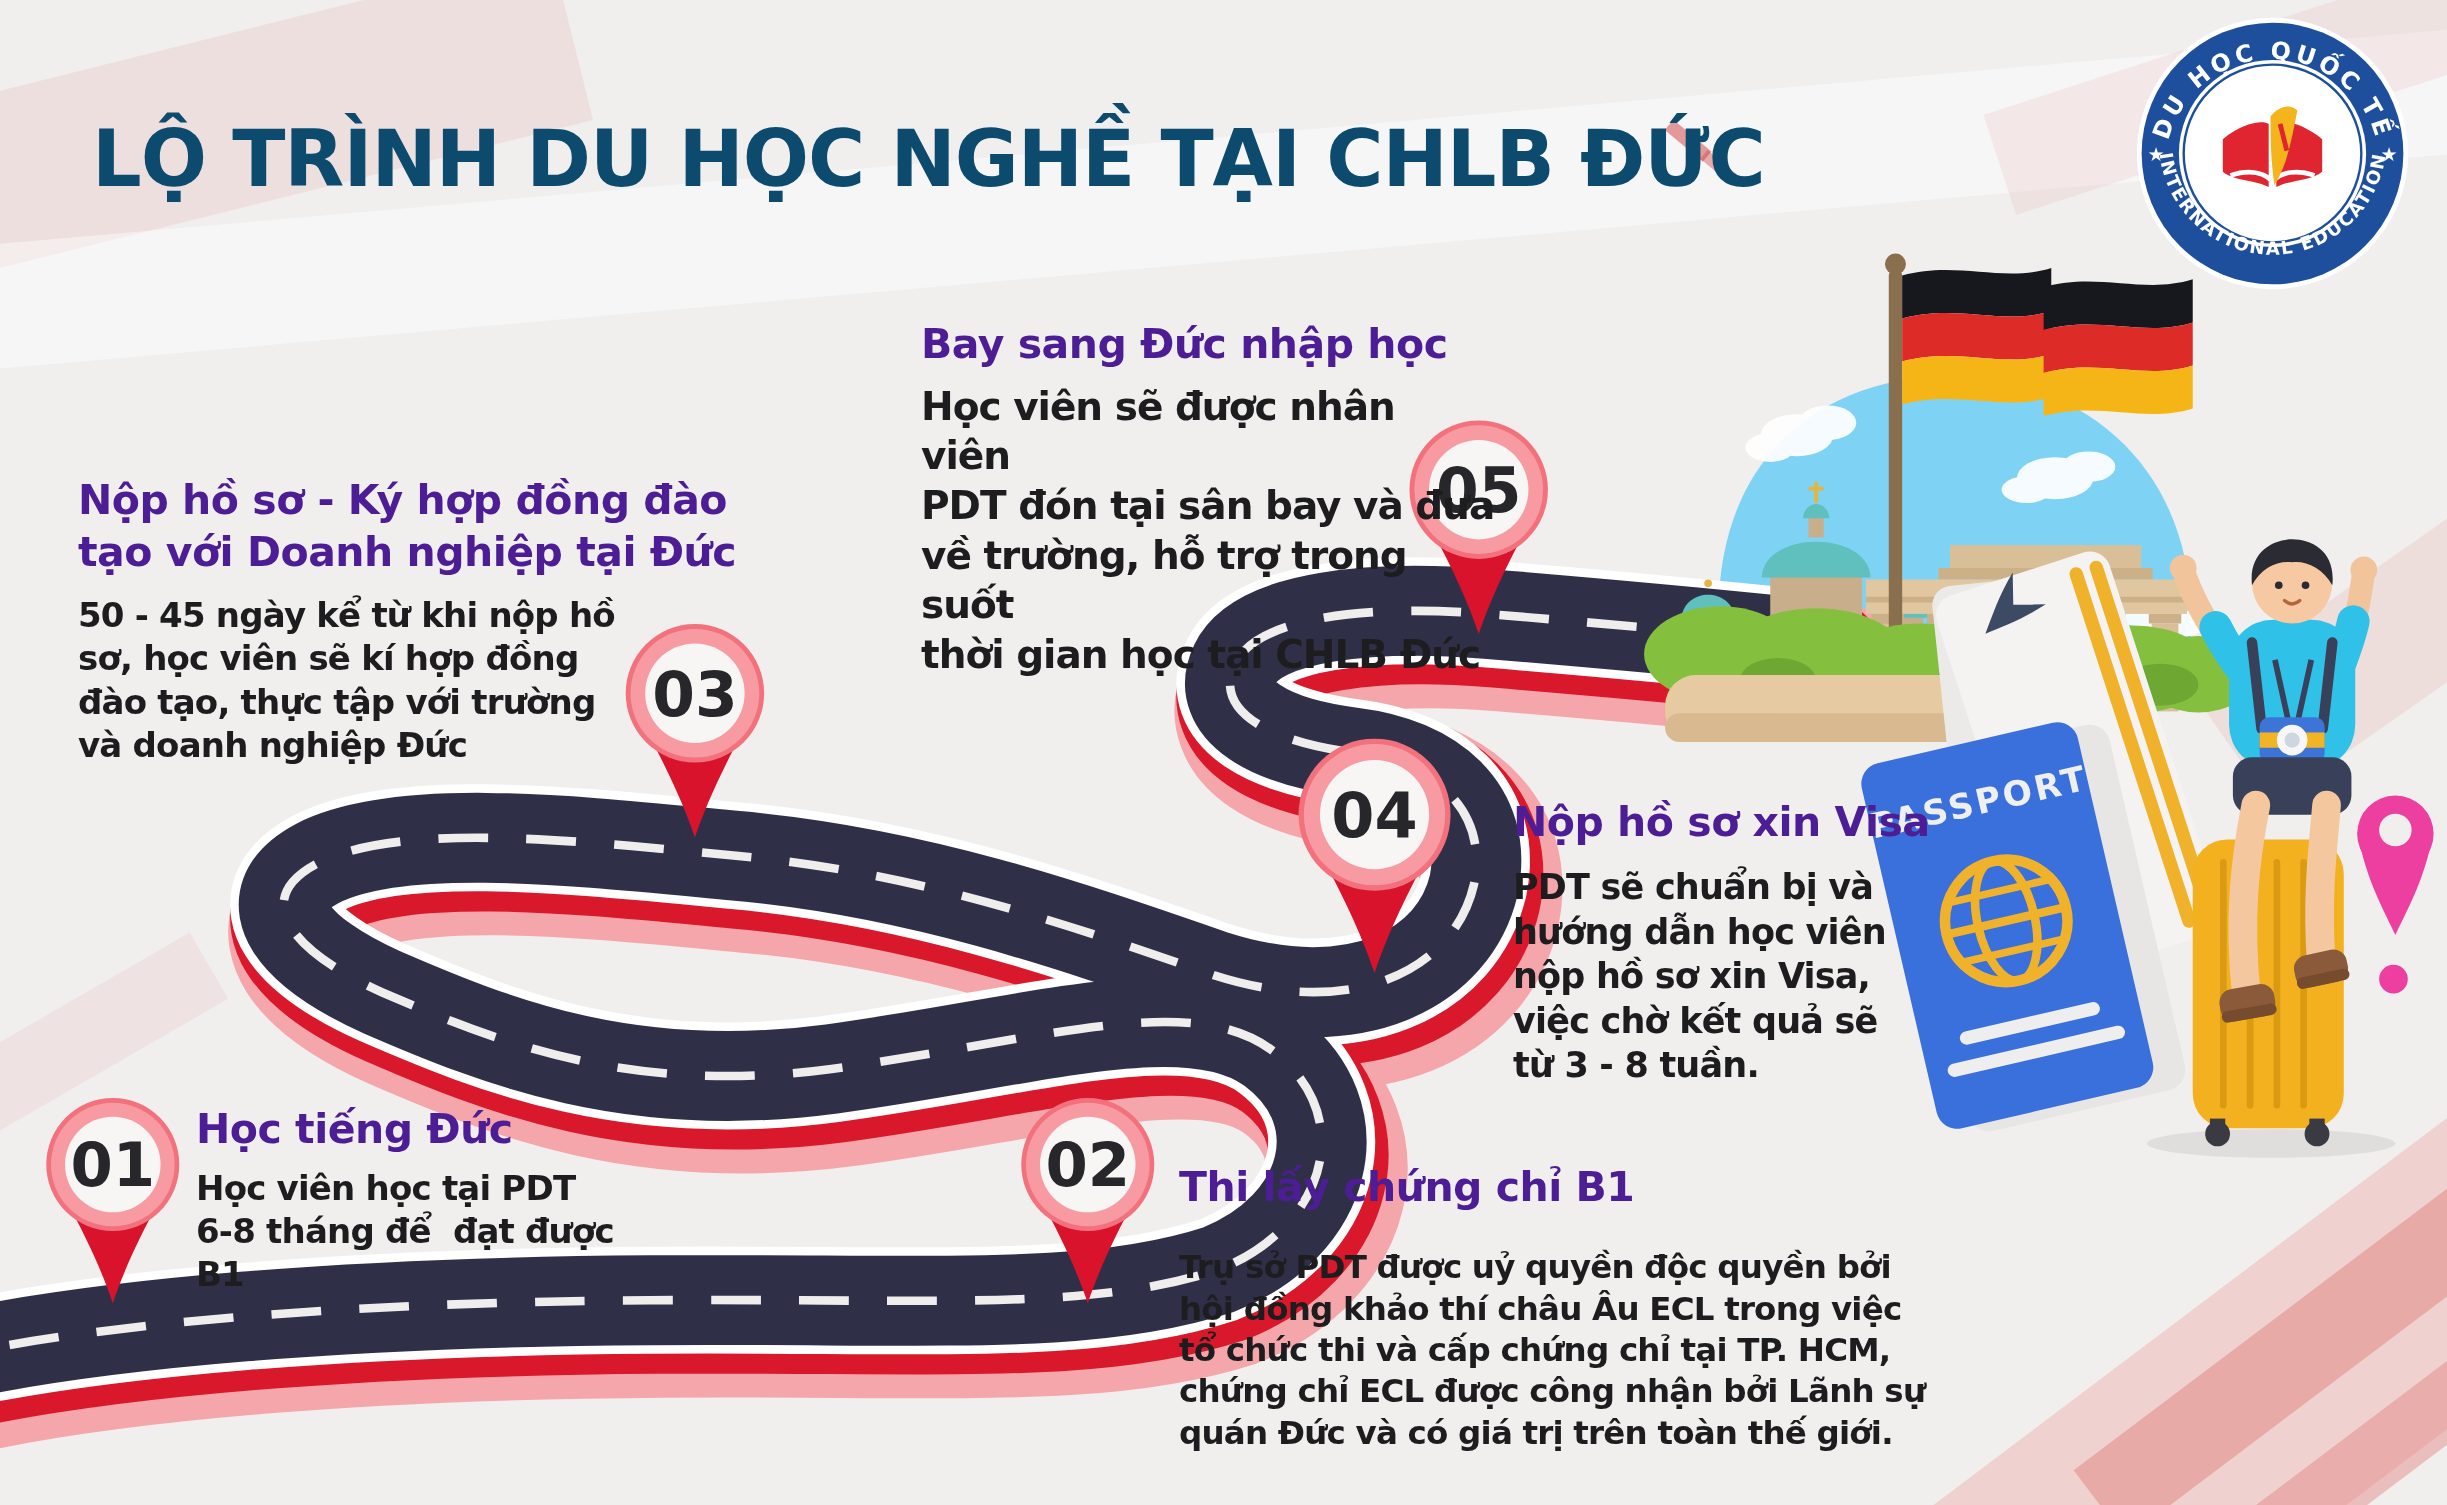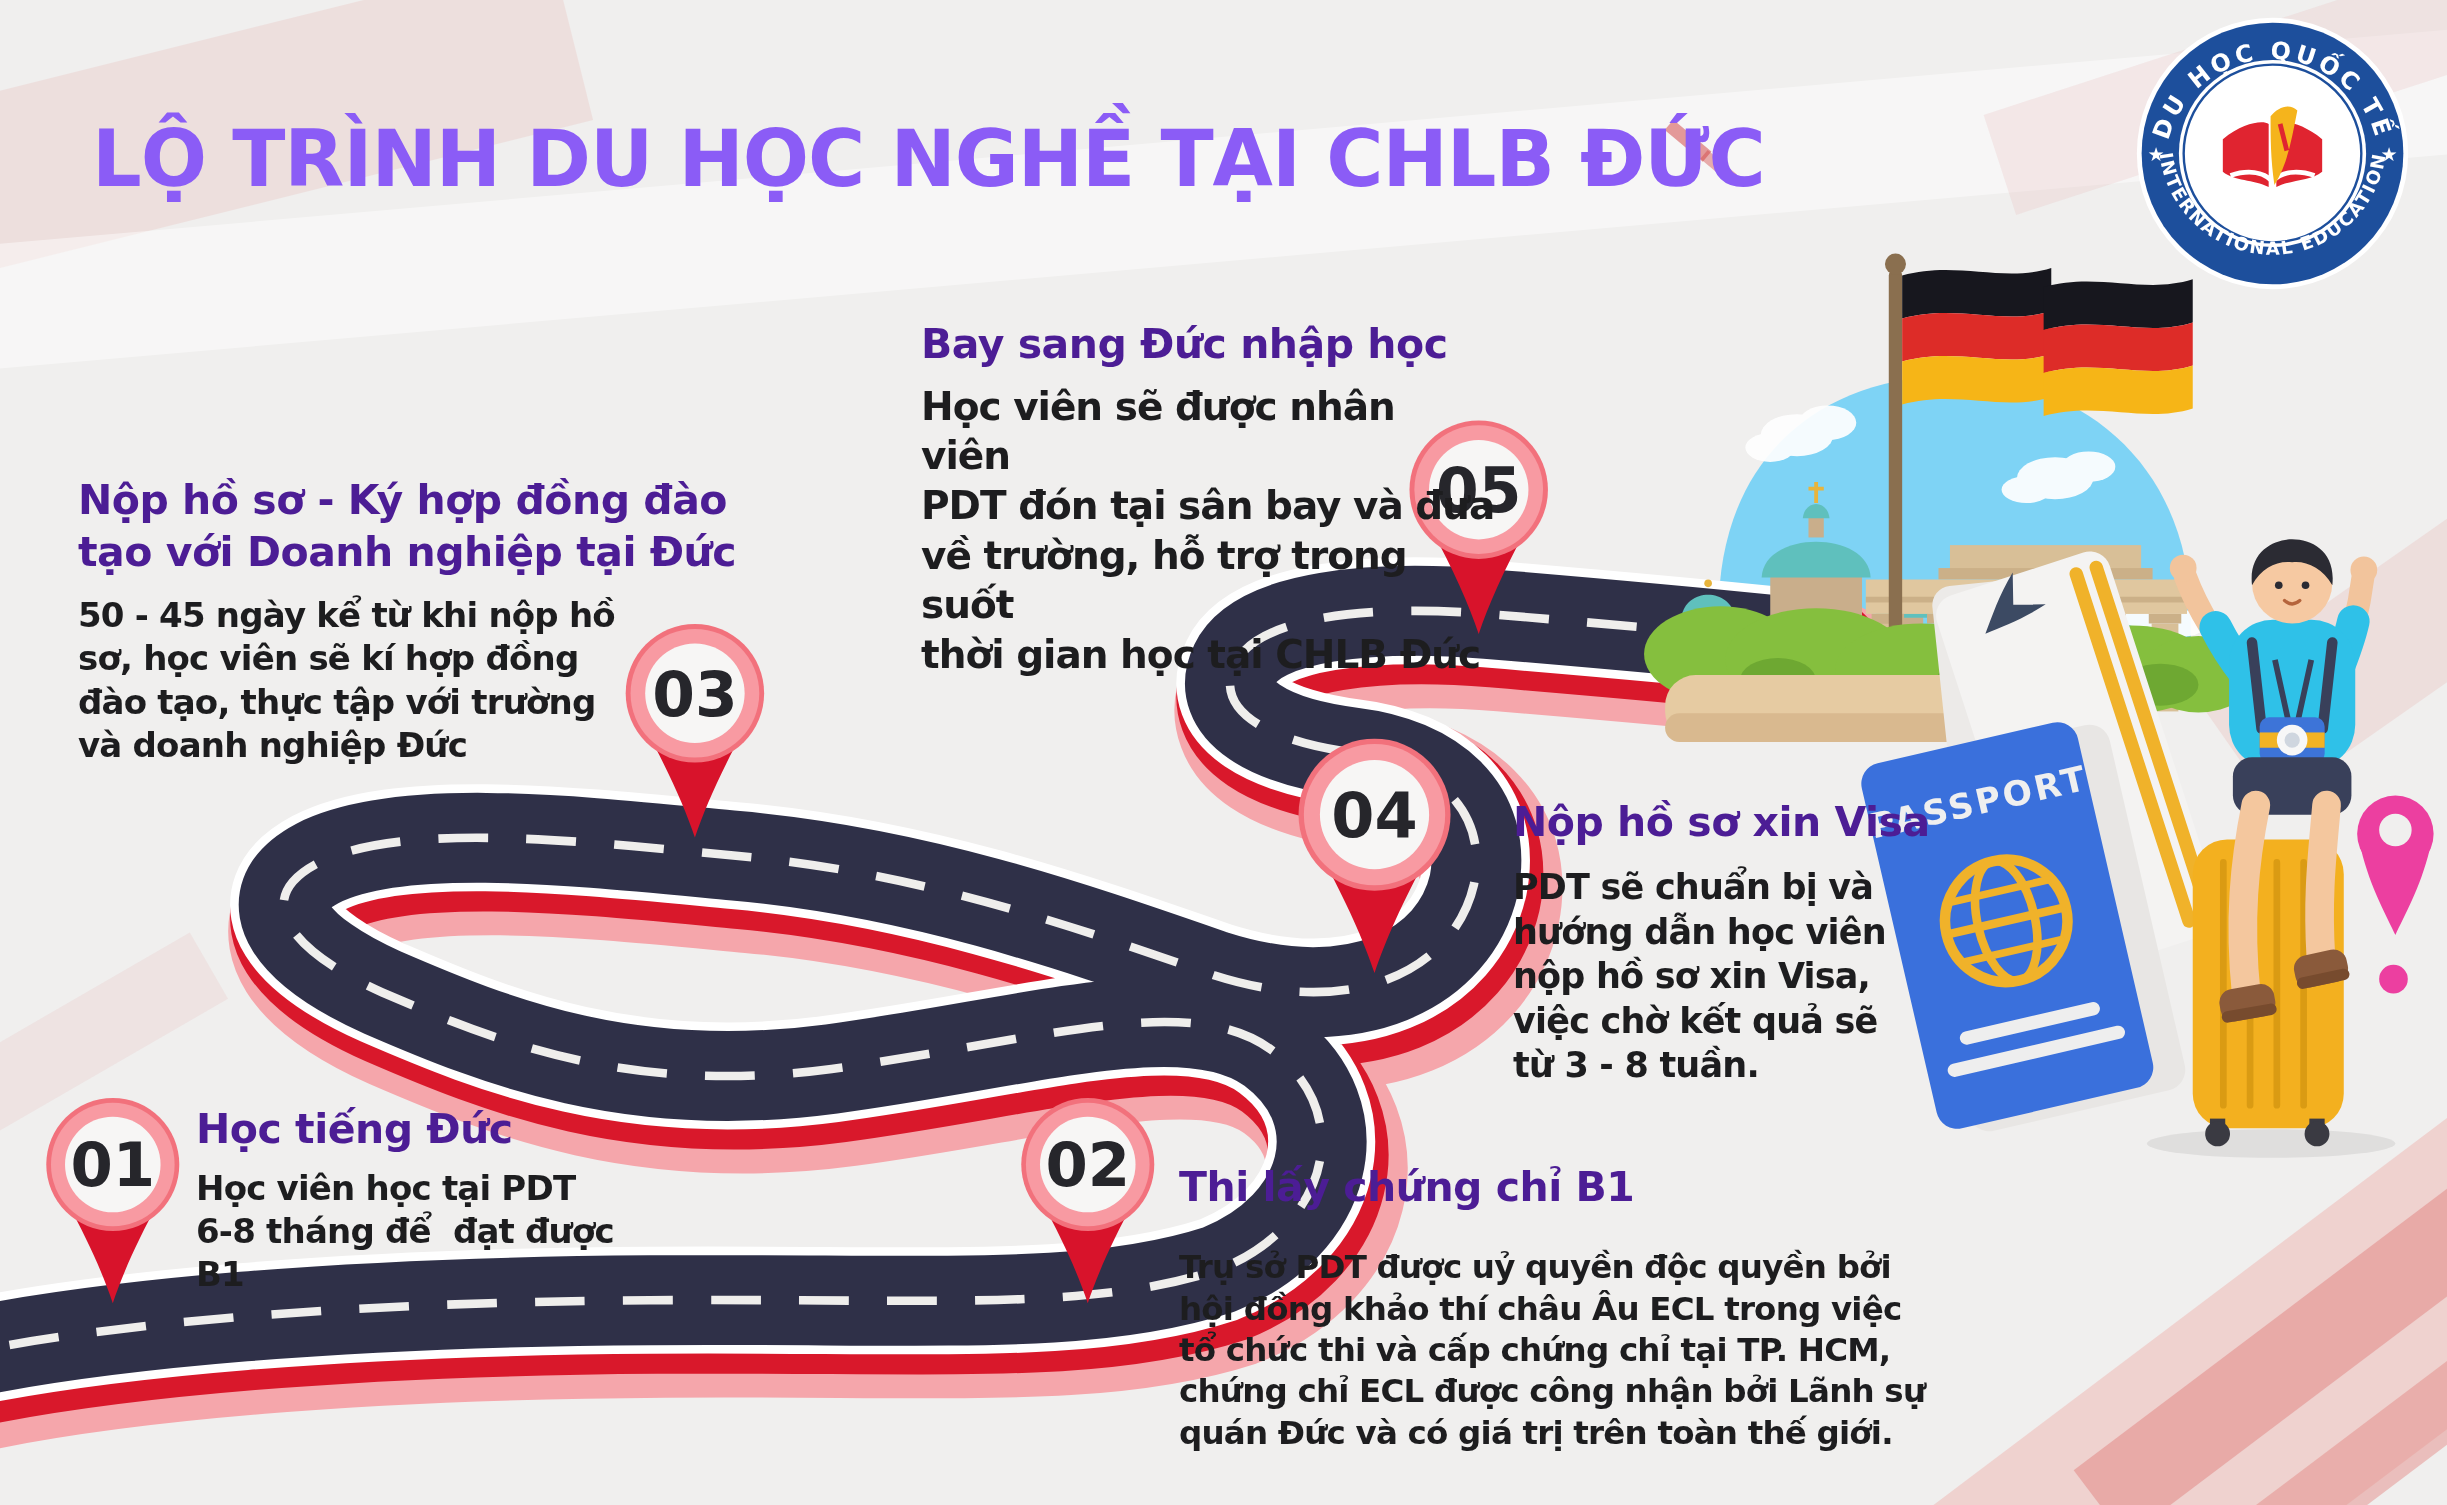--- a/index.html
+++ b/index.html
@@ -1,21 +1,21 @@
 <!DOCTYPE html>
 <html><head>
 <meta charset="utf-8">
 <style>
   html,body{margin:0;padding:0;}
   .canvas{position:relative;width:2447px;height:1506px;overflow:hidden;background:#f0efee;
           font-family:"DejaVu Sans","Liberation Sans",sans-serif;}
   .canvas svg{position:absolute;left:0;top:0;}
   svg text{font-family:"DejaVu Sans","Liberation Sans",sans-serif;font-weight:bold;}
   .main-title{position:absolute;left:92px;top:111px;width:1835px;margin:0;
-              font-size:78px;font-weight:bold;letter-spacing:-1px;color:#8b5cf6;line-height:1.25;}
+              font-size:78px;font-weight:bold;letter-spacing:-1px;color:#0c4a6e;line-height:1.25;}
   .step{position:absolute;}
   .step-title{margin:0;color:#4c1d95;font-size:41px;font-weight:bold;letter-spacing:-0.5px;
               line-height:1.28;white-space:pre-wrap;}
   .step-body{margin:11.5px 0 0 0;color:#1d1d1f;font-weight:bold;letter-spacing:-0.8px;
              line-height:1.27;white-space:pre-wrap;}
   .step-1{left:196px;top:1103px;width:497px;}  .step-1 .step-body{font-size:34px;}
   .step-2{left:1179px;top:1161px;width:860px;} .step-2 .step-body{font-size:32.5px;margin-top:34px;}
   .step-3{left:78px;top:474px;width:688px;}    .step-3 .step-body{font-size:34px;margin-top:15.3px;}
   .step-4{left:1513px;top:796px;width:535px;}  .step-4 .step-body{font-size:35px;margin-top:17px;}
   .step-5{left:921px;top:318px;width:574px;}   .step-5 .step-body{font-size:39px;letter-spacing:-1px;}

